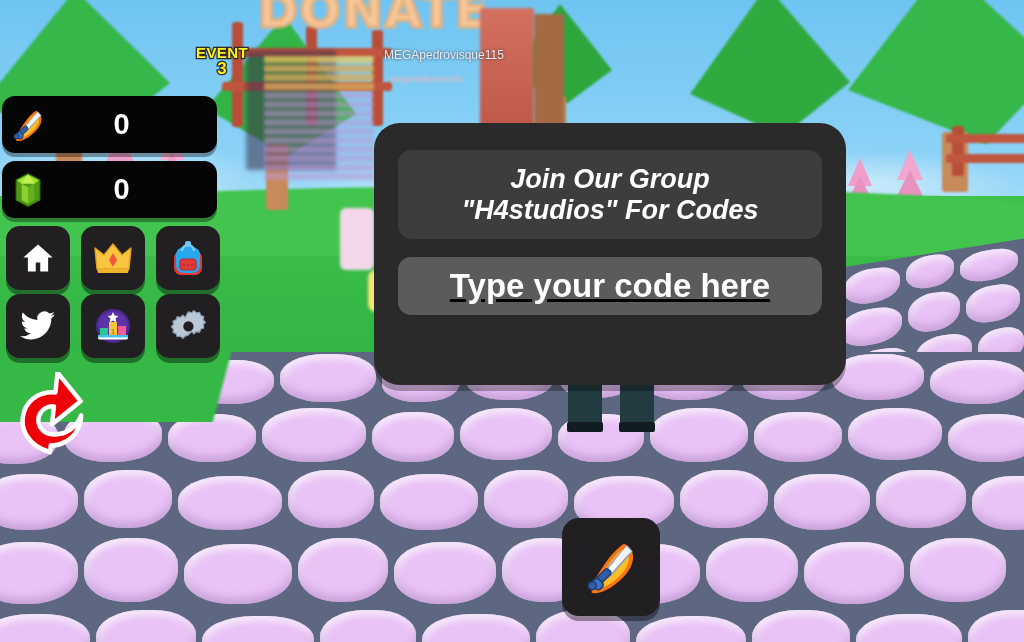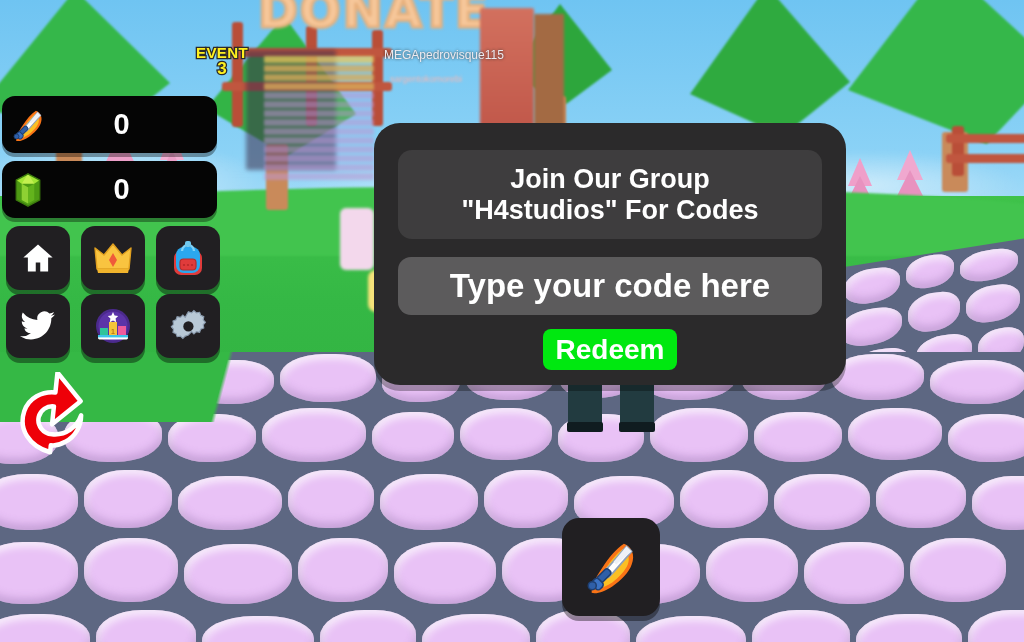--- a/index.html
+++ b/index.html
@@ -122,23 +122,23 @@
   .codes-panel{position:absolute;left:374px;top:123px;width:472px;height:262px;
     background:#2b2a2b;border-radius:26px;box-shadow:0 6px 0 rgba(0,0,0,.3);}
   .codes-title{position:absolute;left:470px;top:88px;width:278px;height:50px;
     background:#3a393a;border-radius:16px;display:flex;align-items:center;justify-content:center;}
   .codes-title span{color:#fff;font-size:38px;font-weight:bold;letter-spacing:1px;
     font-family:"Liberation Sans", sans-serif;}
   .codes-info{position:absolute;left:398px;top:150px;width:424px;height:89px;
     background:#3e3d3e;border-radius:14px;display:flex;flex-direction:column;
     align-items:center;justify-content:center;}
   .codes-info div{color:#fff;font-size:27px;font-weight:bold;line-height:1.14;
-    font-family:"Liberation Sans", sans-serif;}
+    font-family:"Liberation Sans", sans-serif;font-style:italic;}
   .codes-input{position:absolute;left:398px;top:257px;width:424px;height:58px;
-    background:#5c5b5c;border-radius:13px;display:flex;align-items:center;justify-content:center;}
+    background:#5c5b5c;border-radius:13px;display:flex;align-items:center;justify-content:center;text-decoration:underline;}
   .codes-input span{color:#fff;font-size:33px;font-weight:bold;
     font-family:"Liberation Sans", sans-serif;}
   .redeem-btn{position:absolute;left:543px;top:329px;width:134px;height:41px;
     background:#00e810;border-radius:8px;display:flex;align-items:center;justify-content:center;}
   .redeem-btn span{color:#fff;font-size:28px;font-weight:bold;
     font-family:"Liberation Sans", sans-serif;}
 </style>
 </head>
 <body>
 
@@ -447,17 +447,14 @@
 
   <div class="codes-info">
     <div>Join Our Group</div>
     <div>"H4studios" For Codes</div>
   </div>
 
   <div class="codes-input">
     <span>Type your code here</span>
   </div>
 
-  <div class="redeem-btn">
-    <span>Redeem</span>
-  </div>
 
 </div>
 
 </body></html>

